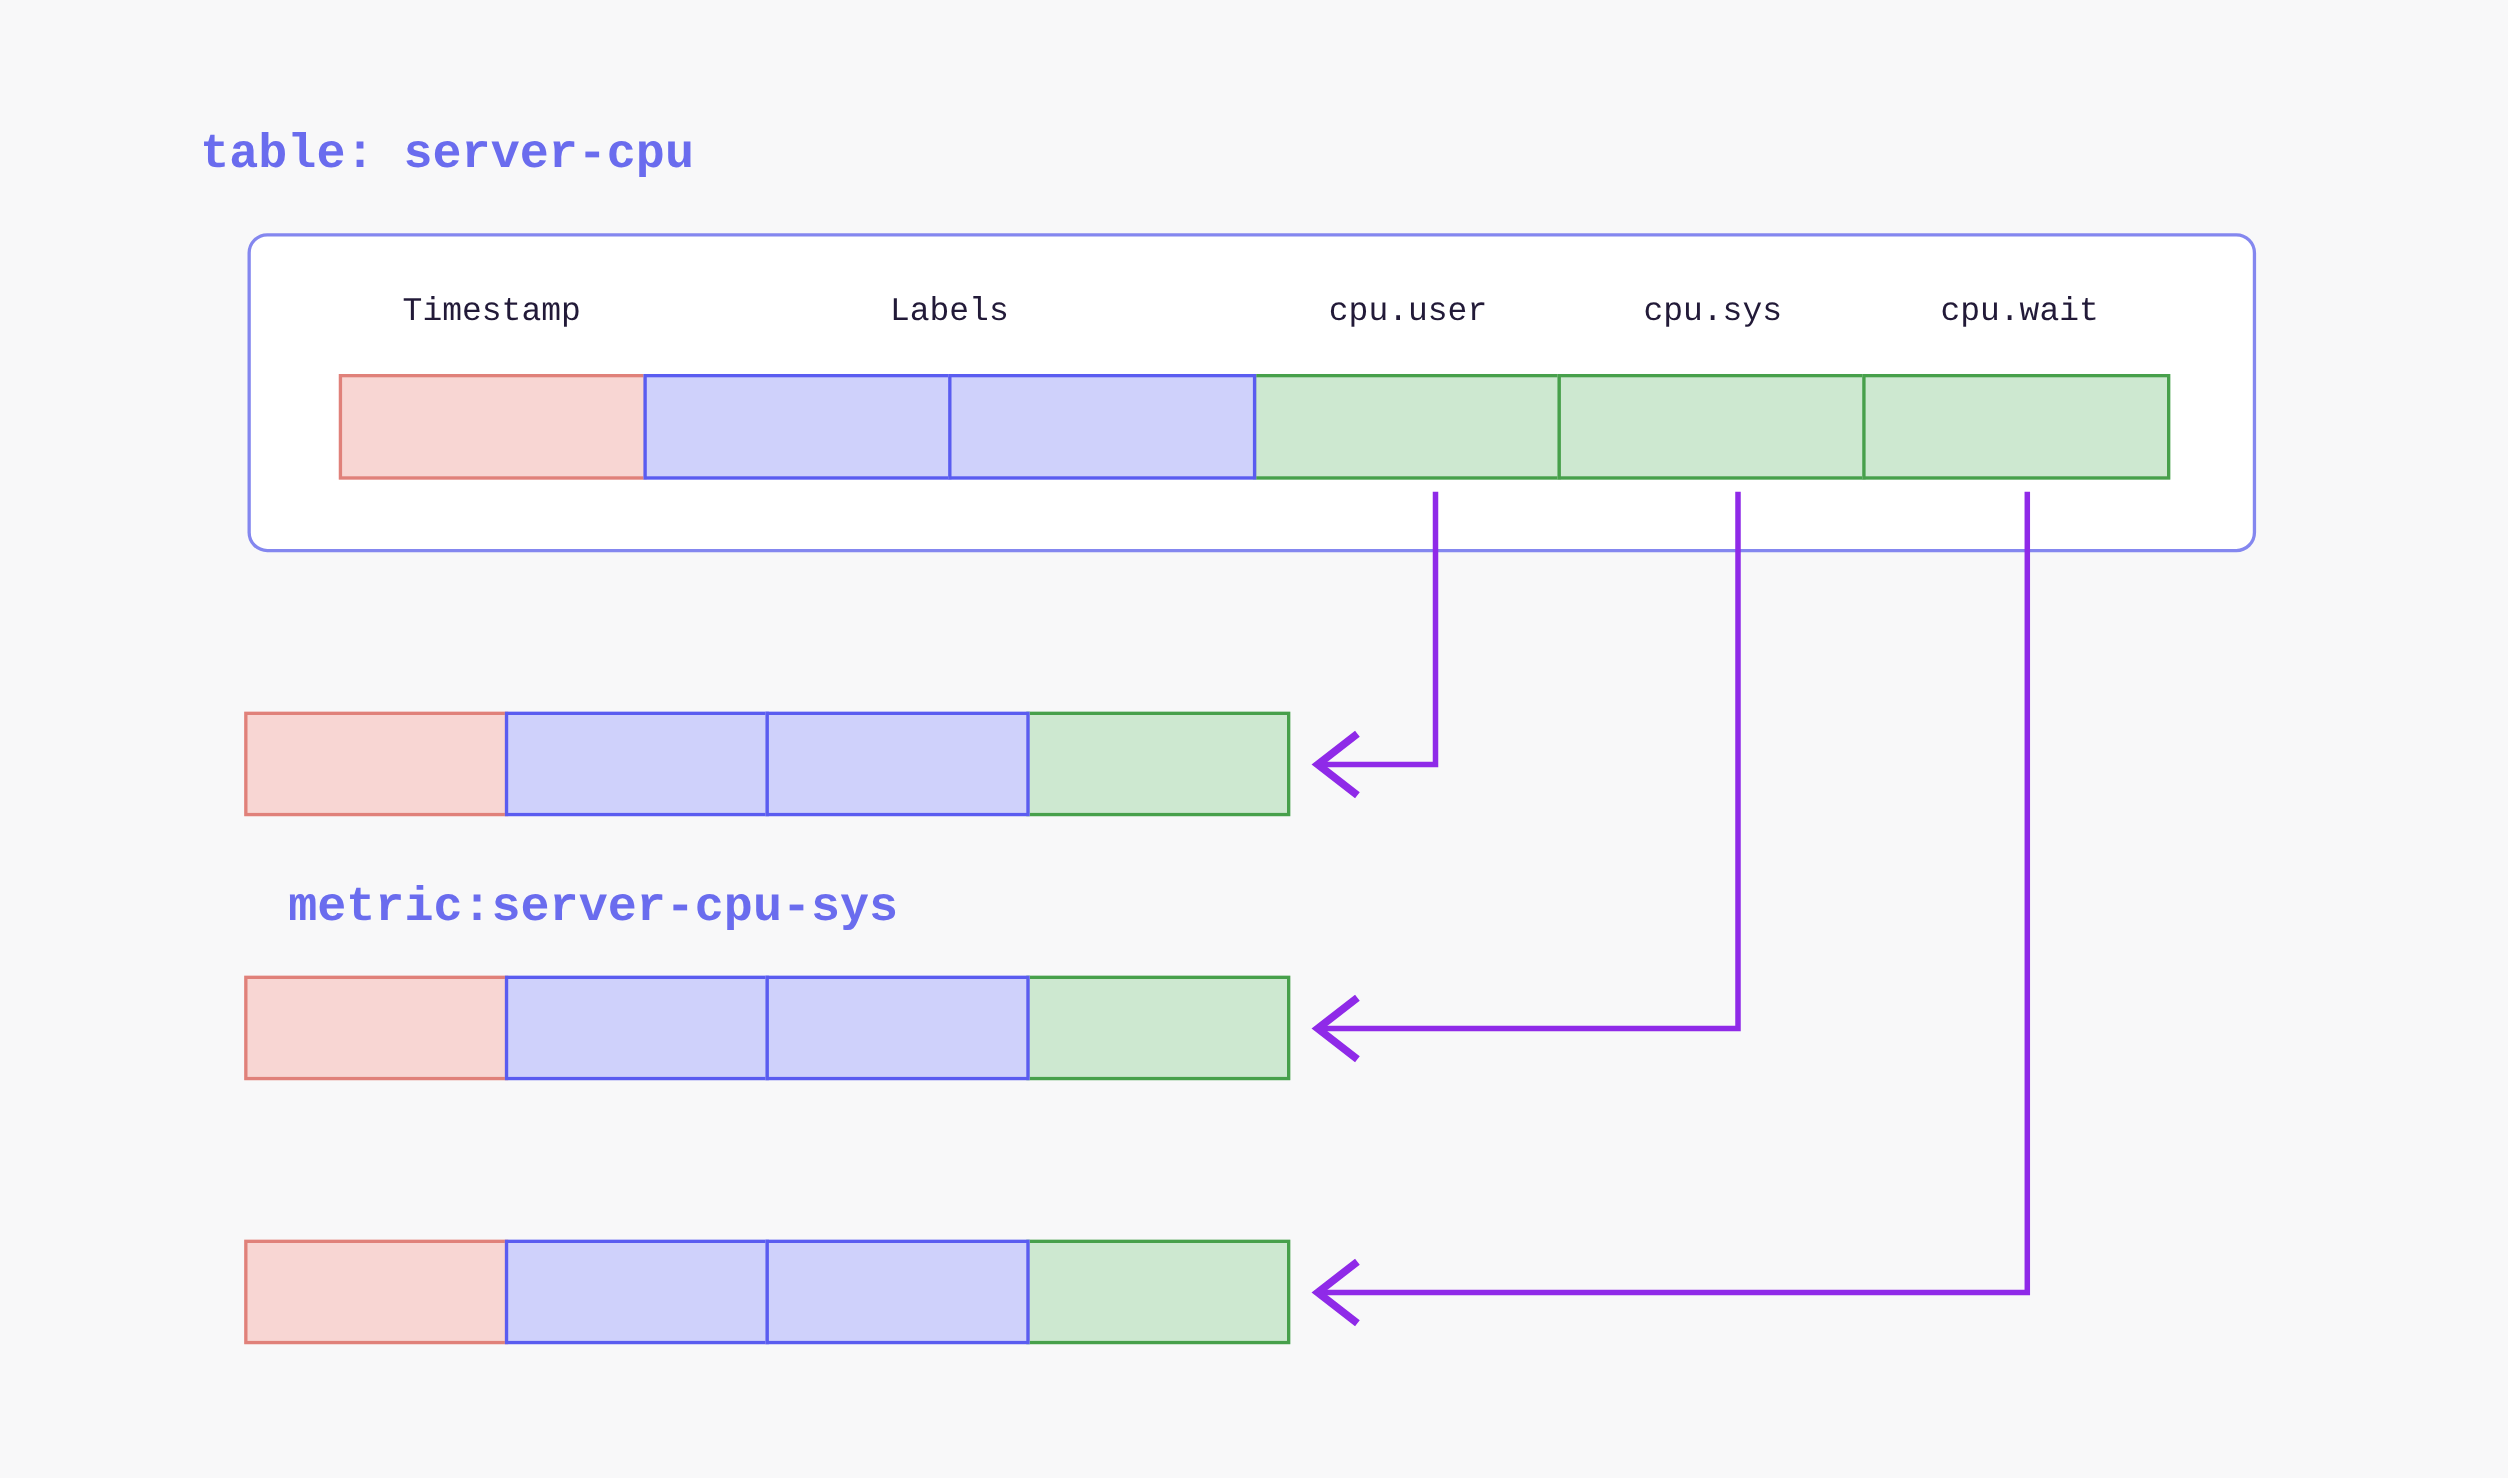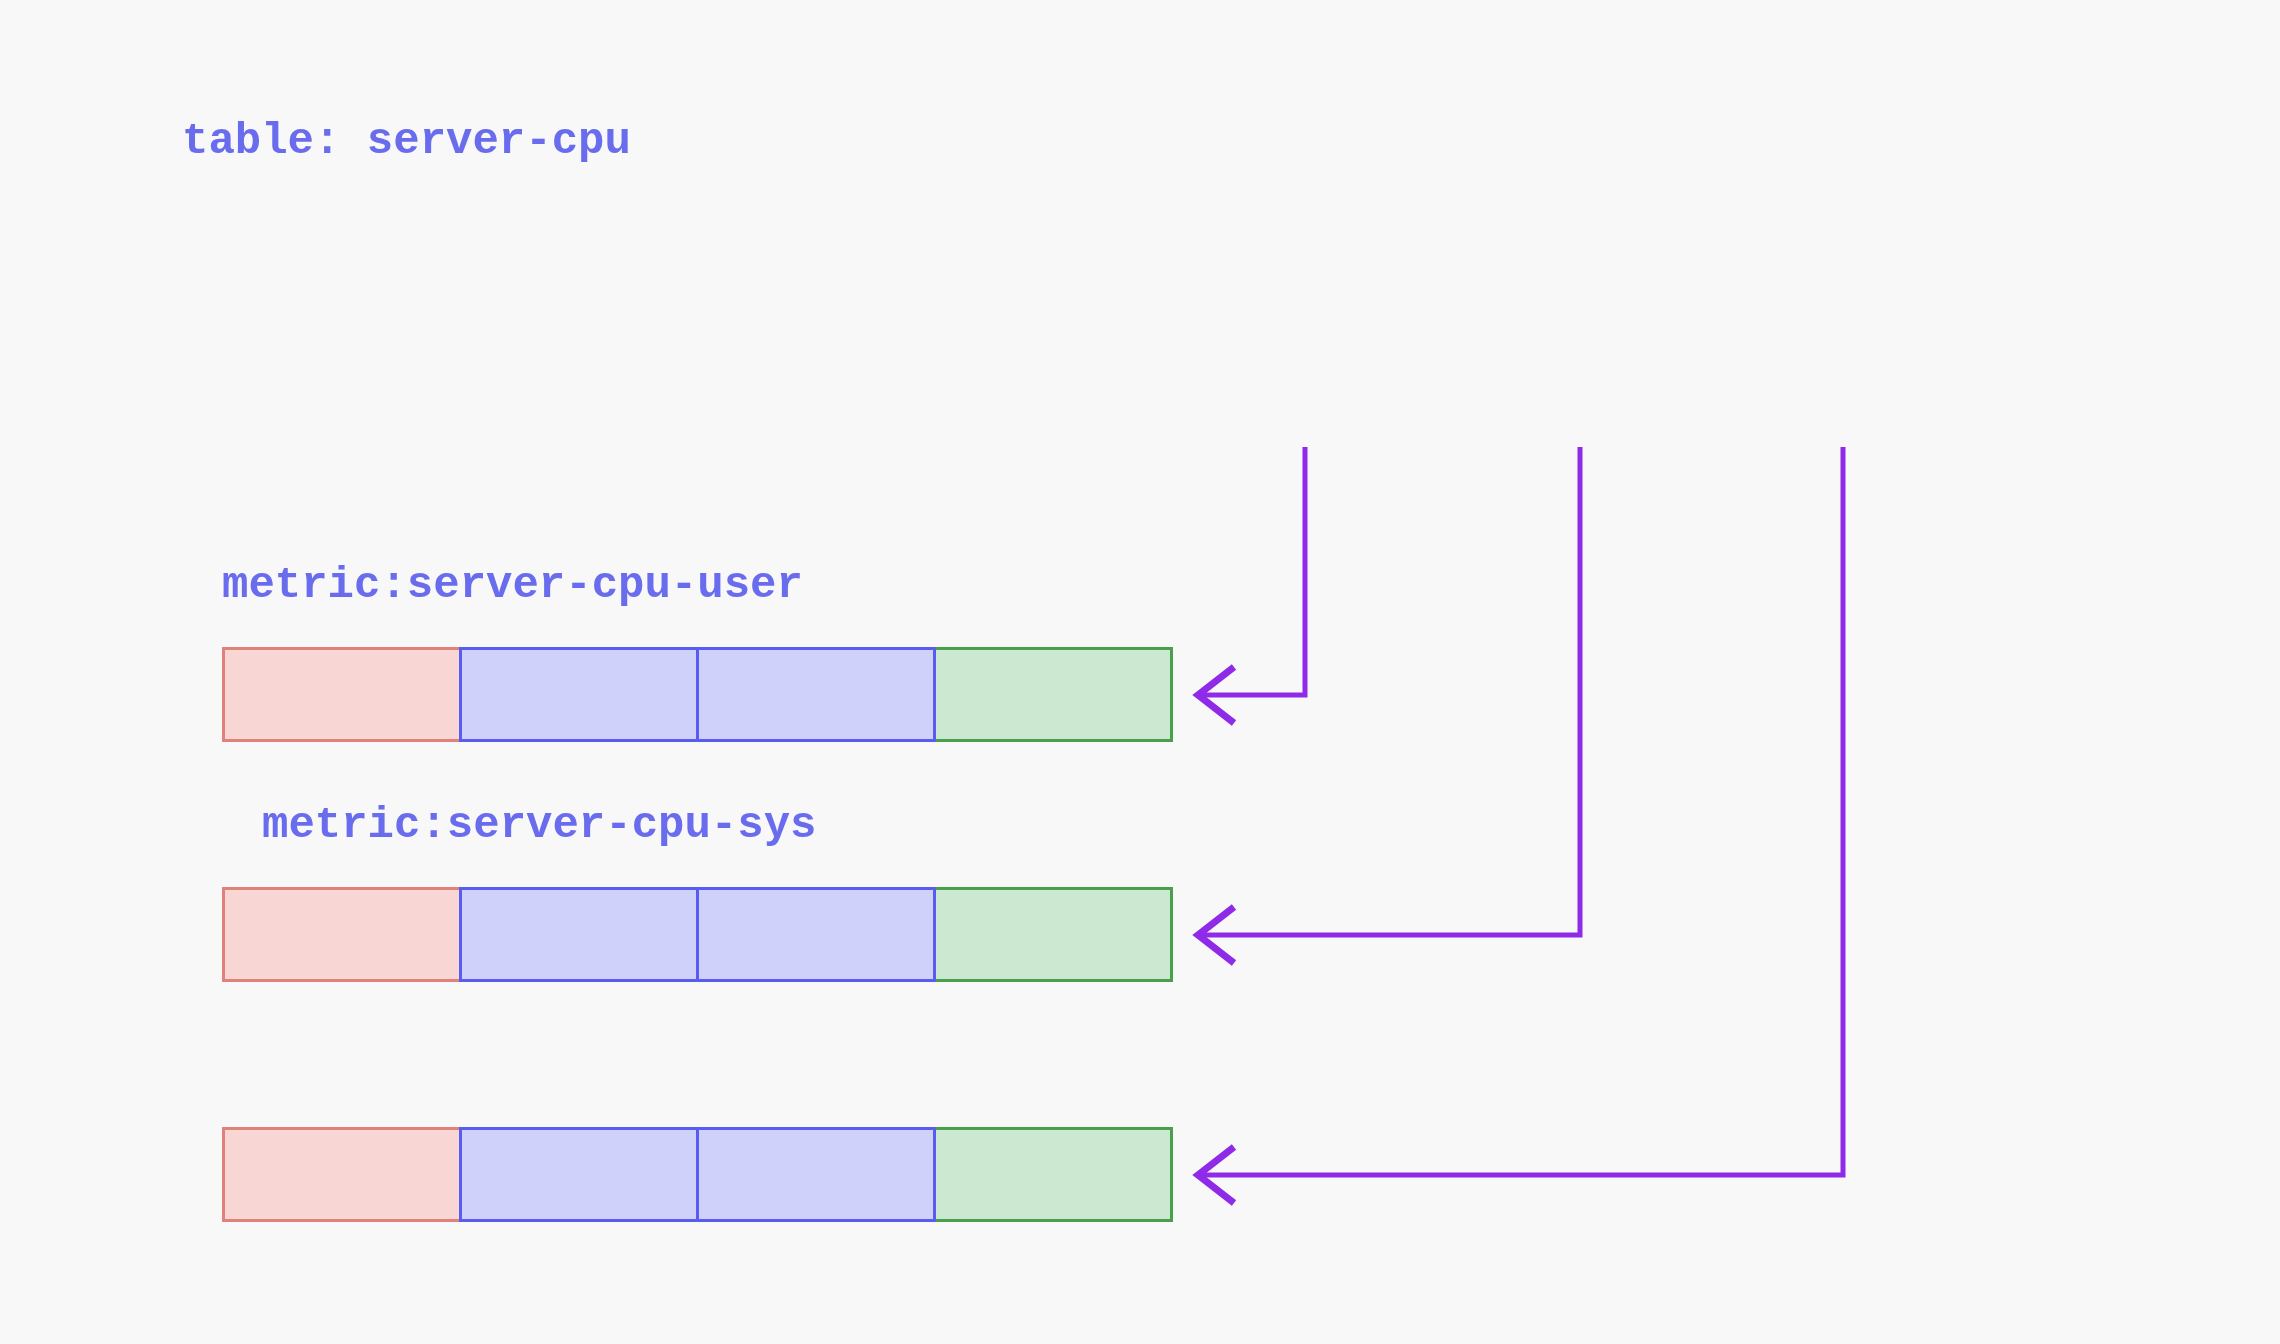--- a/index.html
+++ b/index.html
@@ -76,22 +76,36 @@
   .arrow-line { stroke-width:5px; }
   .arrow-head { stroke-width:7px; stroke-linecap:butt; stroke-linejoin:miter; }
 </style>
 </head>
 <body>
 
 <div class="page">
 
   <div class="diagram-title">table: server-cpu</div>
 
+  <div class="table-panel">
+    <div class="col-header h-timestamp">Timestamp</div>
+    <div class="col-header h-labels">Labels</div>
+    <div class="col-header h-cpu-user">cpu.user</div>
+    <div class="col-header h-cpu-sys">cpu.sys</div>
+    <div class="col-header h-cpu-wait">cpu.wait</div>
+    <div class="cells-row table-cells">
+        <div class="cell timestamp"></div>
+        <div class="cell labels"></div>
+        <div class="cell labels"></div>
+        <div class="cell value"></div>
+        <div class="cell value"></div>
+        <div class="cell value"></div>
+      </div>
+  </div>
 
-  <div class="metric-label m0">metric:server-cpu-user</div>
   <div class="cells-row metric-cells m0">
       <div class="cell timestamp"></div>
       <div class="cell labels"></div>
       <div class="cell labels"></div>
       <div class="cell value"></div>
     </div>
 
   <div class="metric-label m1">metric:server-cpu-sys</div>
   <div class="cells-row metric-cells m1">
       <div class="cell timestamp"></div>

